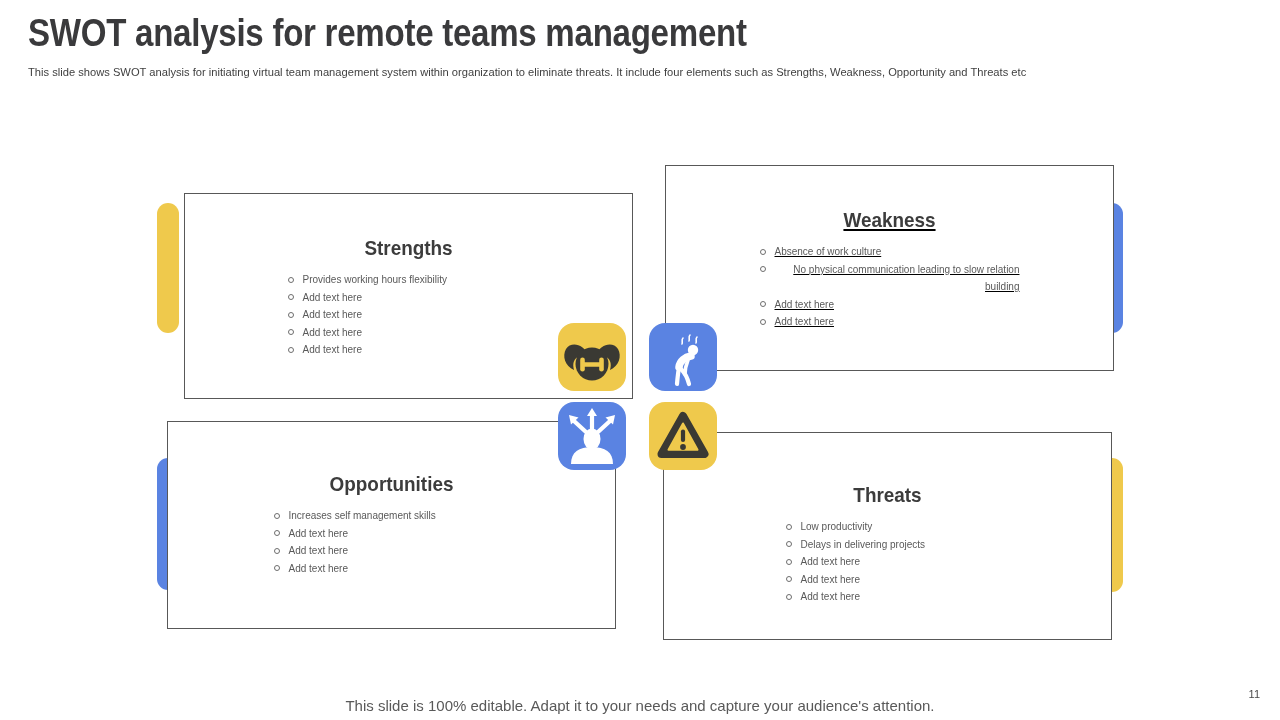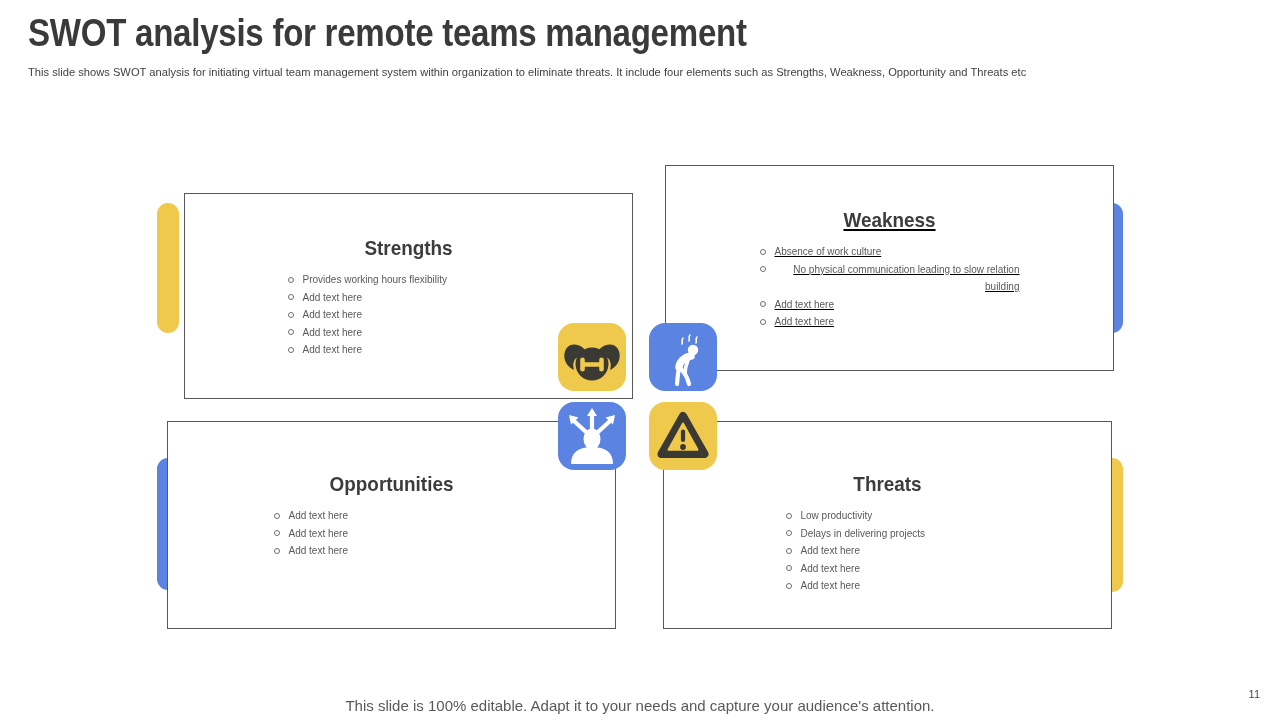--- a/index.html
+++ b/index.html
@@ -18,21 +18,21 @@
   .bar-strengths     { left:157px;  top:203px; height:130px; background:var(--yellow); }
   .bar-weakness      { left:1101px; top:203px; height:130px; background:var(--blue); }
   .bar-opportunities { left:157px;  top:458px; height:132px; background:var(--blue); }
   .bar-threats       { left:1101px; top:458px; height:134px; background:var(--yellow); }
 
   
   .quad { position:absolute; width:449px; background:#fff; border:1px solid #585858; z-index:1; }
   .quad-strengths     { left:184px; top:165px; height:206px;margin-top:28px; }
   .quad-weakness      { left:665px; top:165px; height:206px;text-decoration:underline; }
   .quad-opportunities { left:167px; top:421px; height:208px; }
-  .quad-threats       { left:663px; top:421px; height:208px; }
+  .quad-threats       { left:663px; top:432px; height:208px; }
 
   .quad h2 { margin-top:42px; text-align:center; font-size:21px; font-weight:bold;
              color:#3c3c3c; transform:scaleX(0.9); line-height:24px; }
   .quad.bottom h2 { margin-top:50px; }
 
   .qlist { margin:11px auto 0 auto; }
   .list-strengths     { width:242px; }
   .list-weakness      { width:260px; }
   .list-opportunities { width:236px; }
   .list-threats       { width:204px; }
@@ -117,20 +117,24 @@
         <div class="li">
         <span class="bullet"></span>
         <span>Add text here</span>
       </div>
       </div>
   </section>
 
   <section class="quad quad-opportunities bottom">
     <h2>Opportunities</h2>
     <div class="qlist list-opportunities">
+        <div class="li">
+        <span class="bullet"></span>
+        <span>Increases self management skills</span>
+      </div>
         <div class="li">
         <span class="bullet"></span>
         <span>Add text here</span>
       </div>
         <div class="li">
         <span class="bullet"></span>
         <span>Add text here</span>
       </div>
         <div class="li">
         <span class="bullet"></span>

